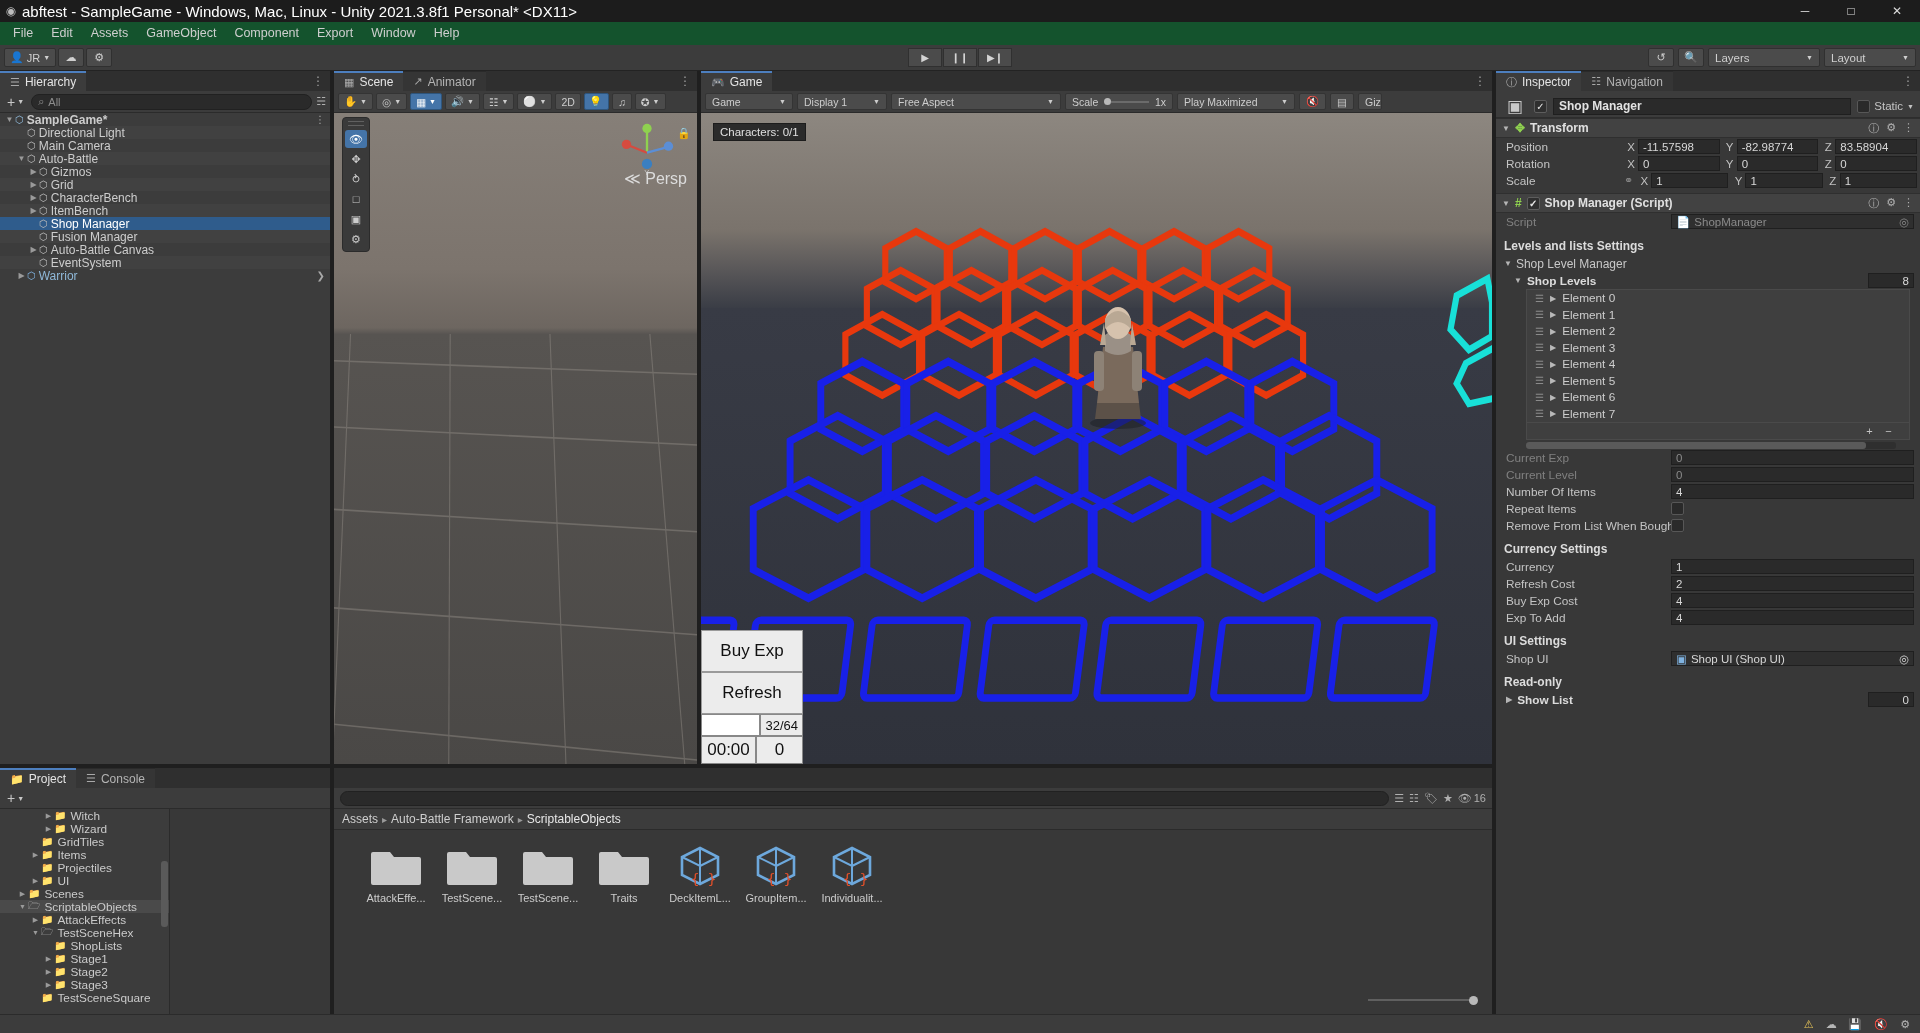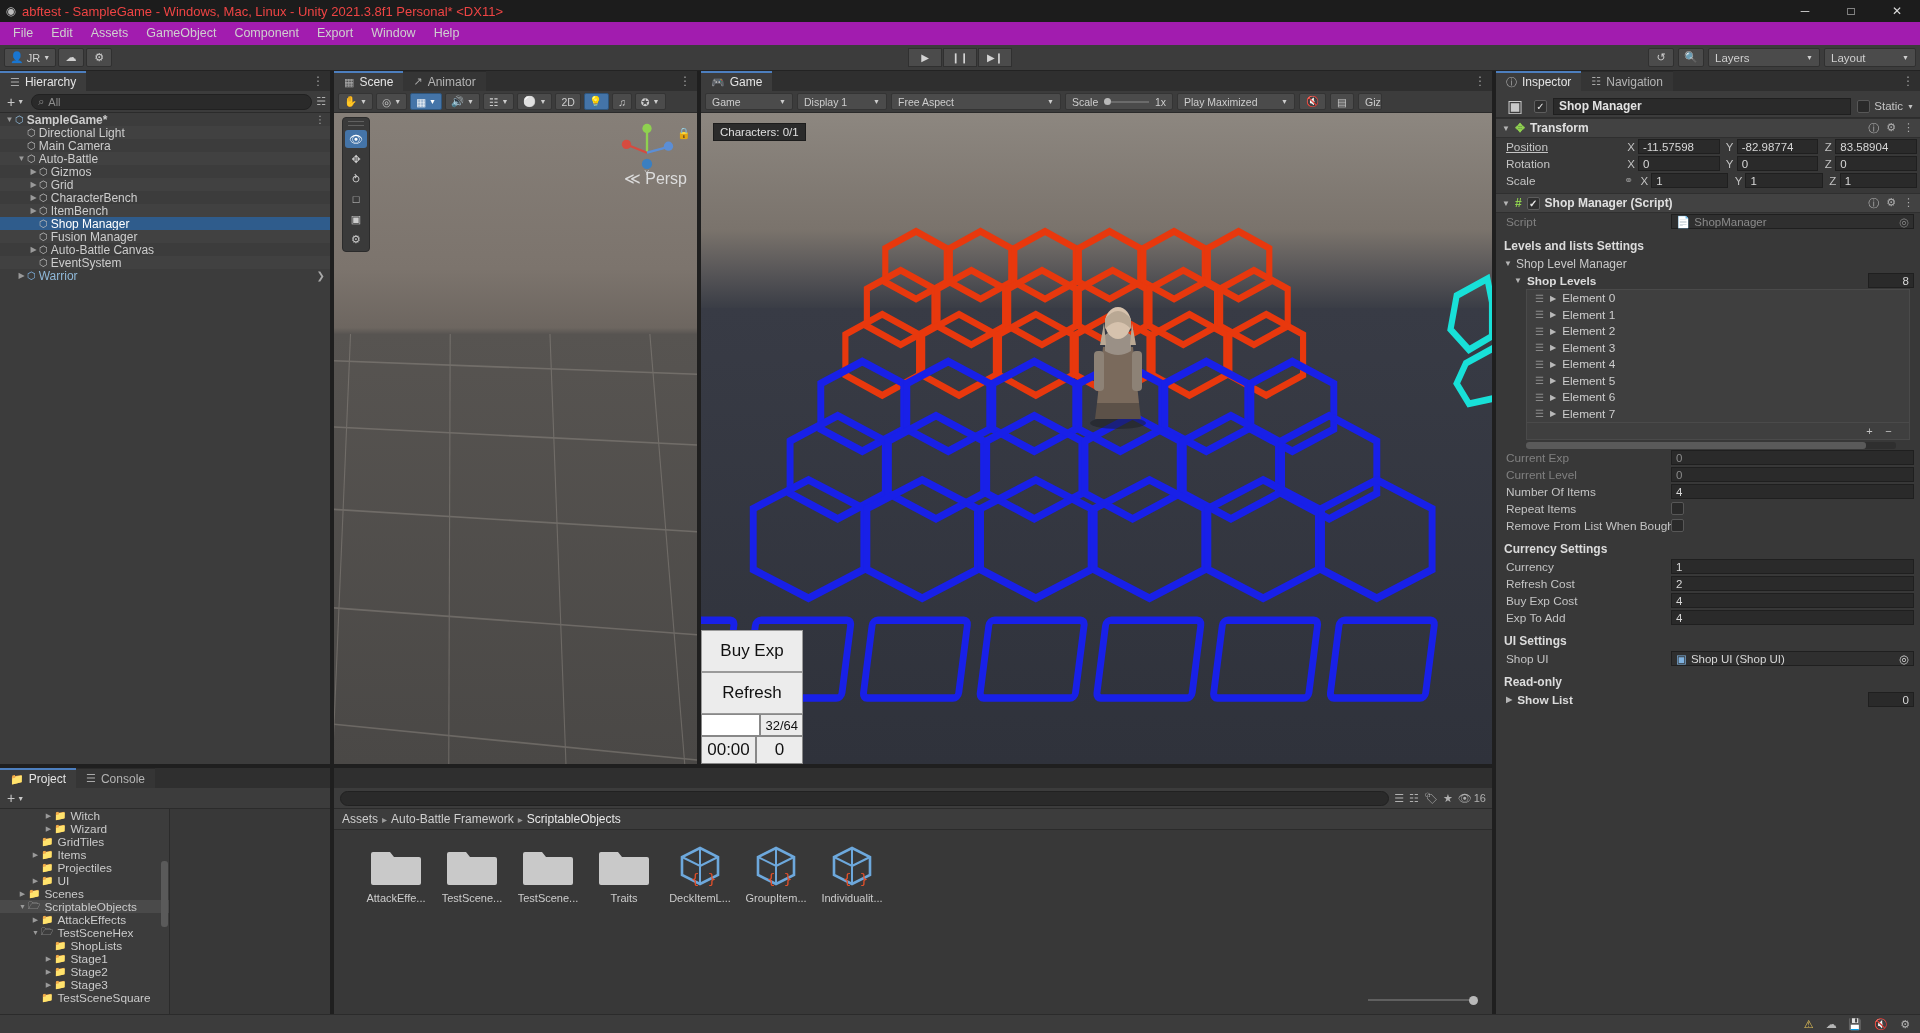--- a/index.html
+++ b/index.html
@@ -3,27 +3,27 @@
 <meta charset="utf-8">
 <style>
   * { box-sizing: border-box; margin:0; padding:0; }
   html,body { width:1920px; height:1033px; overflow:hidden; background:#282828;
               font-family:"Liberation Sans", sans-serif; color:#c8c8c8; font-size:14px; }
   #root { position:relative; width:1920px; height:1033px; display:flex; flex-direction:column; }
 
   
   .titlebar { height:22px; background:#1c1c1c; display:flex; align-items:center; flex:0 0 auto; }
   .titlebar .tb-icon { width:22px; text-align:center; font-size:12px; color:#bdbdbd; }
-  .titlebar .tb-title { font-size:13px; color:#ef4444; }
+  .titlebar .tb-title { font-size:15px; color:#ffffff; }
   .titlebar .tb-spacer { flex:1; }
   .win-btn { width:46px; height:22px; display:flex; align-items:center; justify-content:center;
              color:#dcdcdc; font-size:12px; }
 
   
-  .menubar { height:23px; background:#a21caf; display:flex; align-items:center; padding-left:4px; flex:0 0 auto; }
+  .menubar { height:23px; background:#14532d; display:flex; align-items:center; padding-left:4px; flex:0 0 auto; }
   .menubar .mi { padding:0 9px; font-size:12.5px; color:#cfcfcf; line-height:23px; }
 
   
   .toolbar { height:26px; background:#3c3c3c; display:flex; align-items:center; flex:0 0 auto;
              border-bottom:1px solid #232323; padding:0 4px; gap:3px; }
   .tb-group { display:flex; align-items:center; gap:2px; }
   .tb-btn { height:19px; min-width:26px; background:#4b4b4b; border:1px solid #303030; border-radius:2px;
             display:flex; align-items:center; justify-content:center; color:#cfcfcf; font-size:11px; padding:0 5px; gap:3px;}
   .tb-center { position:absolute; left:50%; transform:translateX(-50%); display:flex; gap:1px; }
   .play-btn { width:34px; height:19px; background:#4b4b4b; display:flex; align-items:center;
@@ -800,21 +800,21 @@
           <span style="color:#8fd14f">✥</span>
           <span>Transform</span>
           <span class="icons">
             <span>ⓘ</span>
             <span>⚙</span>
             <span>⋮</span>
           </span>
         </div>
         <div id="transform-rows">
             <div class="prow">
-              <span class="lab" style="flex: 0 0 118px; width: 118px; text-decoration: underline;">Position</span>
+              <span class="lab" style="flex: 0 0 118px; width: 118px;">Position</span>
               <span class="vec3">
                 <span class="ax">X</span>
                 <span class="fld">-11.57598</span>
                 <span class="ax">Y</span>
                 <span class="fld">-82.98774</span>
                 <span class="ax">Z</span>
                 <span class="fld">83.58904</span>
               </span>
             </div>
             <div class="prow">

